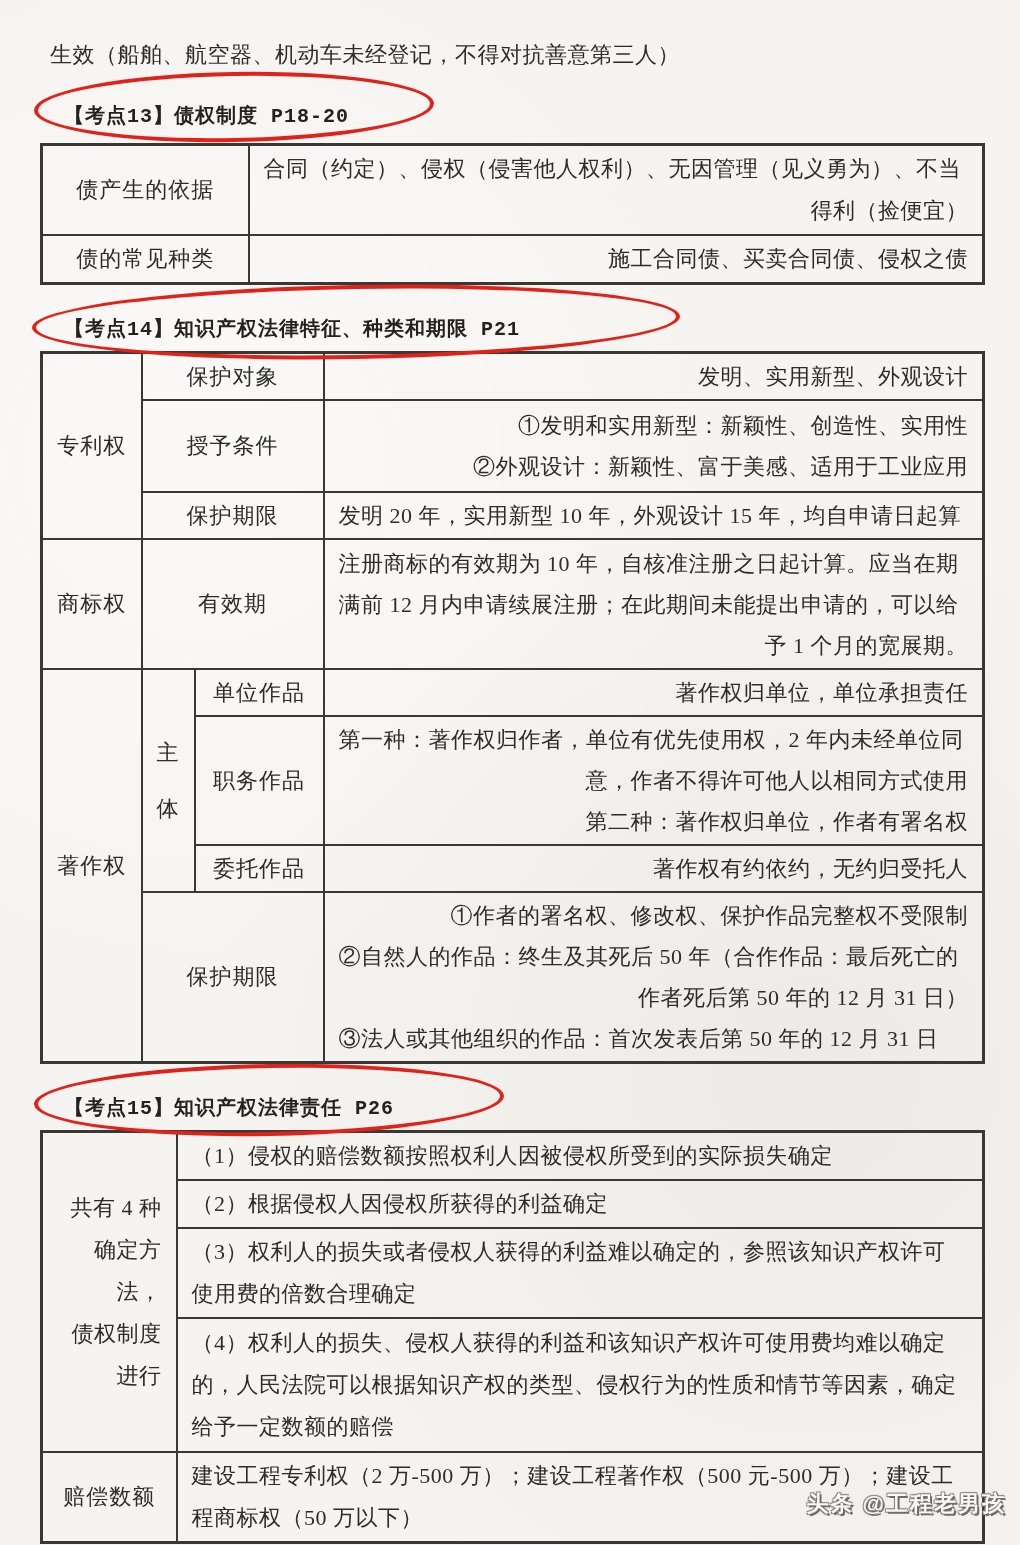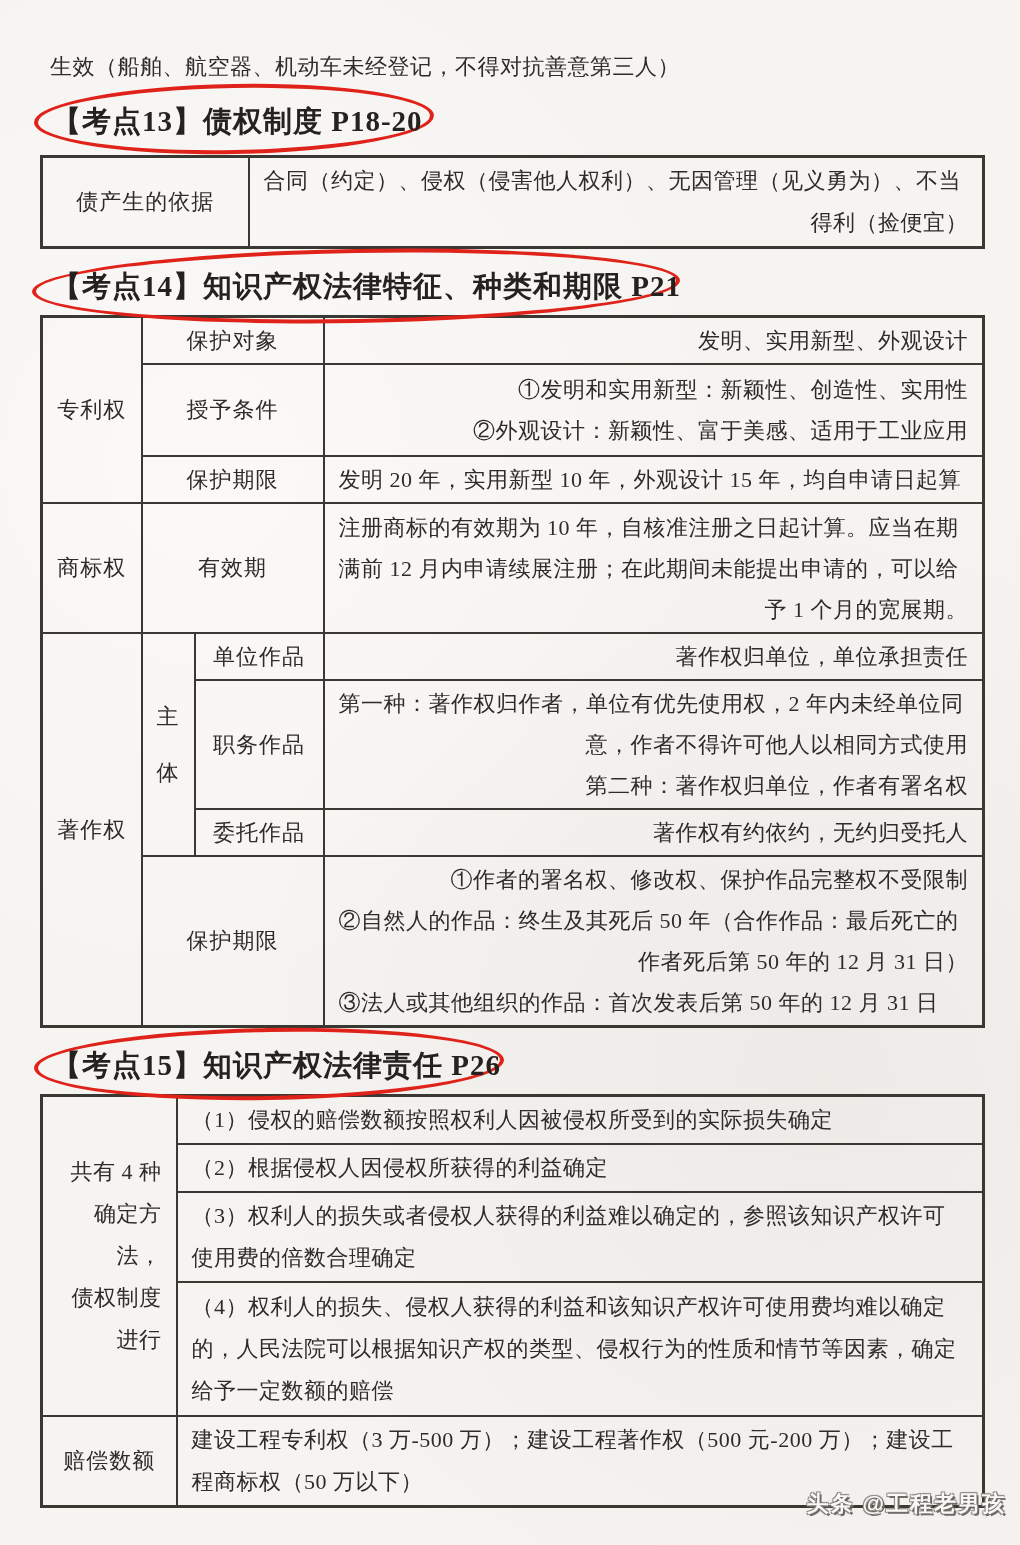--- a/index.html
+++ b/index.html
@@ -14,34 +14,34 @@
     width:1020px;height:1545px;
     margin:0 auto;
     background:var(--bg);
     background-image:
       radial-gradient(circle at 20% 30%, rgba(255,255,255,.5), rgba(255,255,255,0) 40%),
       radial-gradient(circle at 80% 70%, rgba(210,206,200,.25), rgba(210,206,200,0) 45%);
     color:var(--ink);
     font-family:"Liberation Serif","DejaVu Serif",serif;
     overflow:hidden;
     box-sizing:border-box;
-    padding:52px 35px 0 40px;
+    padding:40px 35px 0 40px;
   }
   .intro{
     margin:0 0 12px 10px;
     font-size:22px;
     letter-spacing:.5px;
     line-height:30px;
   }
   .hwrap{position:relative;height:50px;margin:10px 0 6px 0;}
   .heading{
-    position:absolute;left:12px;top:8px;margin:0;
-    font-size:29px;font-weight:bold;color:#23221f;
+    position:absolute;left:12px;top:8px;margin:12px;
+    font-size:20px;font-weight:bold;color:#23221f;
     letter-spacing:1px;white-space:nowrap;
-    font-family:Liberation Serif, serif;
+    font-family:Liberation Mono, monospace;
   }
   .ellipse{
     position:absolute;
     border:4px solid var(--red);
     border-radius:50%;
     transform:rotate(-1deg);
     pointer-events:none;
   }
   .e1{left:-6px;top:-10px;width:392px;height:62px;}
   .e2{left:-8px;top:-10px;width:640px;height:66px;}
@@ -95,20 +95,26 @@
         <col>
       </colgroup>
     <tbody>
         <tr style="height:86px">
       <td class="lbl">债产生的依据</td>
       <td>
         <div class="line al">合同（约定）、侵权（侵害他人权利）、无因管理（见义勇为）、不当</div>
         <div class="line ac">得利（捡便宜）</div>
       </td>
     </tr>
+    <tr style="height:45px">
+      <td class="lbl">债的常见种类</td>
+      <td>
+        <div class="line ac">施工合同债、买卖合同债、侵权之债</div>
+      </td>
+    </tr>
   </tbody>
     </table>
 
   <div class="hwrap">
     <div class="ellipse e2"></div>
     <h2 class="heading">【考点14】知识产权法律特征、种类和期限 P21</h2>
   </div>
 
   <table class="t t2">
     <colgroup>
@@ -220,21 +226,21 @@
     <tr style="height:134px">
       <td>
         <div class="line al">（4）权利人的损失、侵权人获得的利益和该知识产权许可使用费均难以确定</div>
         <div class="line al">的，人民法院可以根据知识产权的类型、侵权行为的性质和情节等因素，确定</div>
         <div class="line al">给予一定数额的赔偿</div>
       </td>
     </tr>
     <tr style="height:82px">
       <td class="lbl">赔偿数额</td>
       <td>
-        <div class="line al">建设工程专利权（3 万-500 万）；建设工程著作权（500 元-200 万）；建设工</div>
+        <div class="line al">建设工程专利权（2 万-500 万）；建设工程著作权（500 元-500 万）；建设工</div>
         <div class="line al">程商标权（50 万以下）</div>
       </td>
     </tr>
   </tbody>
     </table>
 
   <div class="watermark">头条 @工程老男孩</div>
 
 </div>
 

